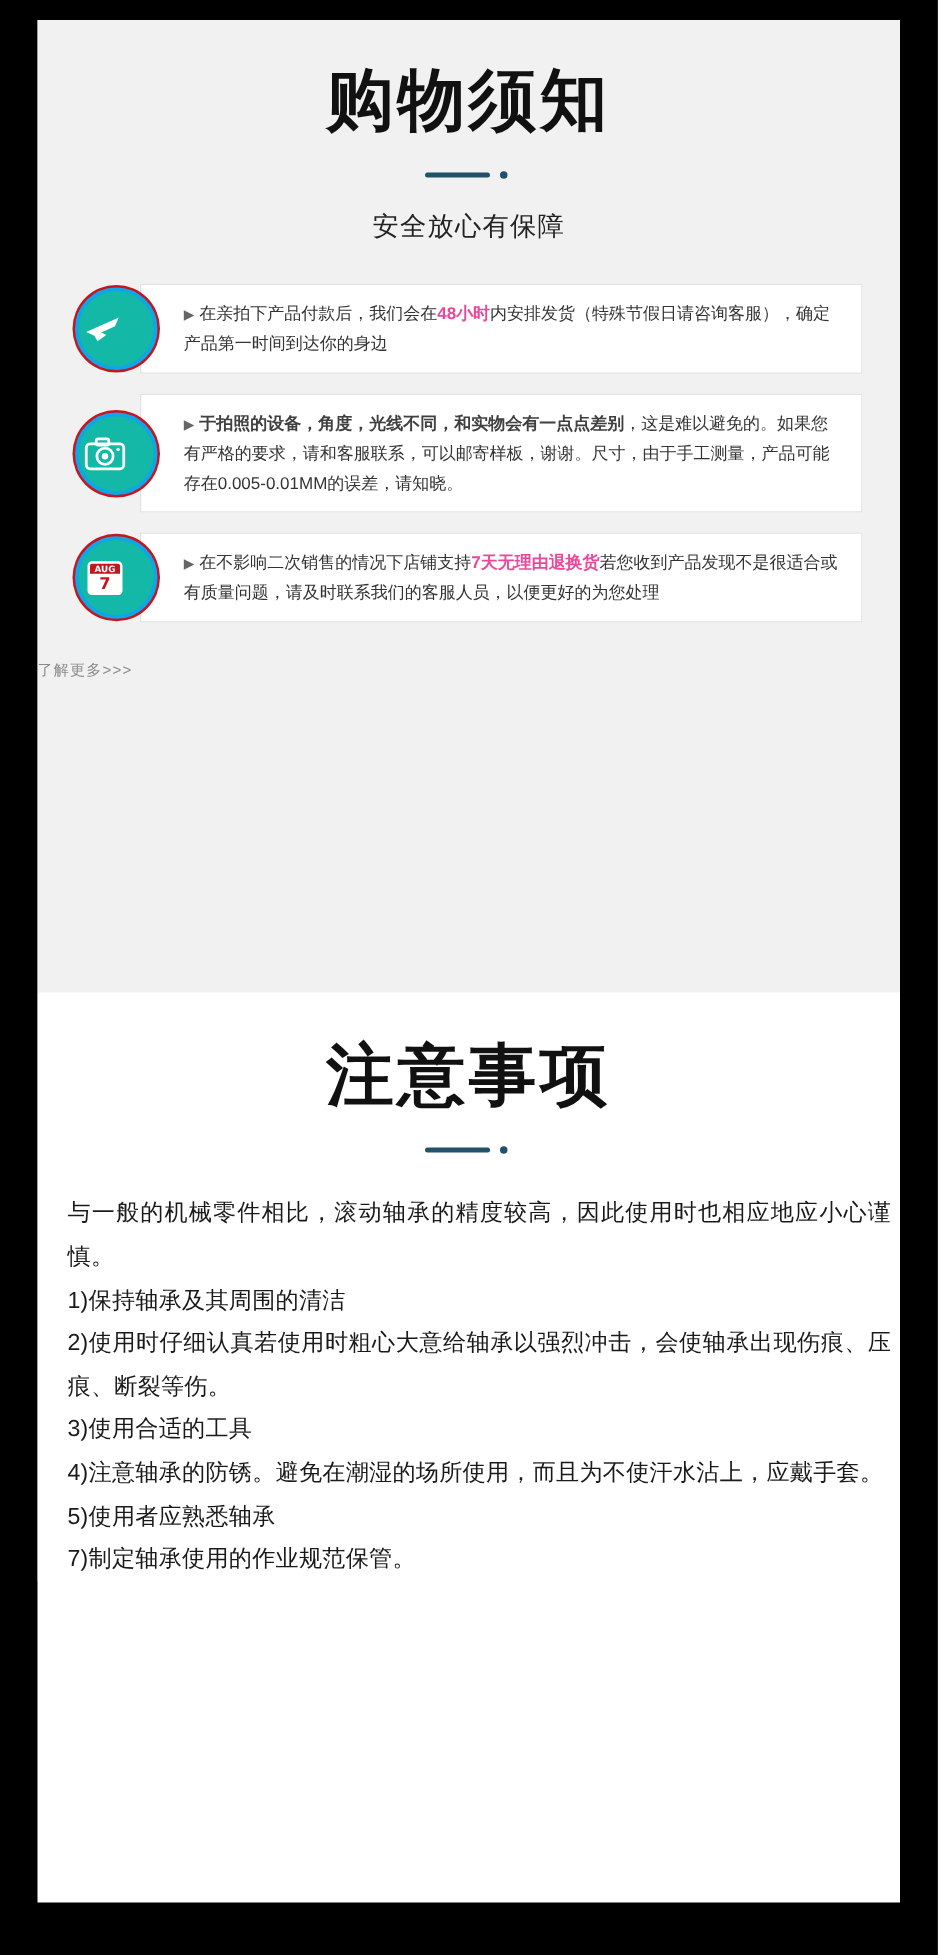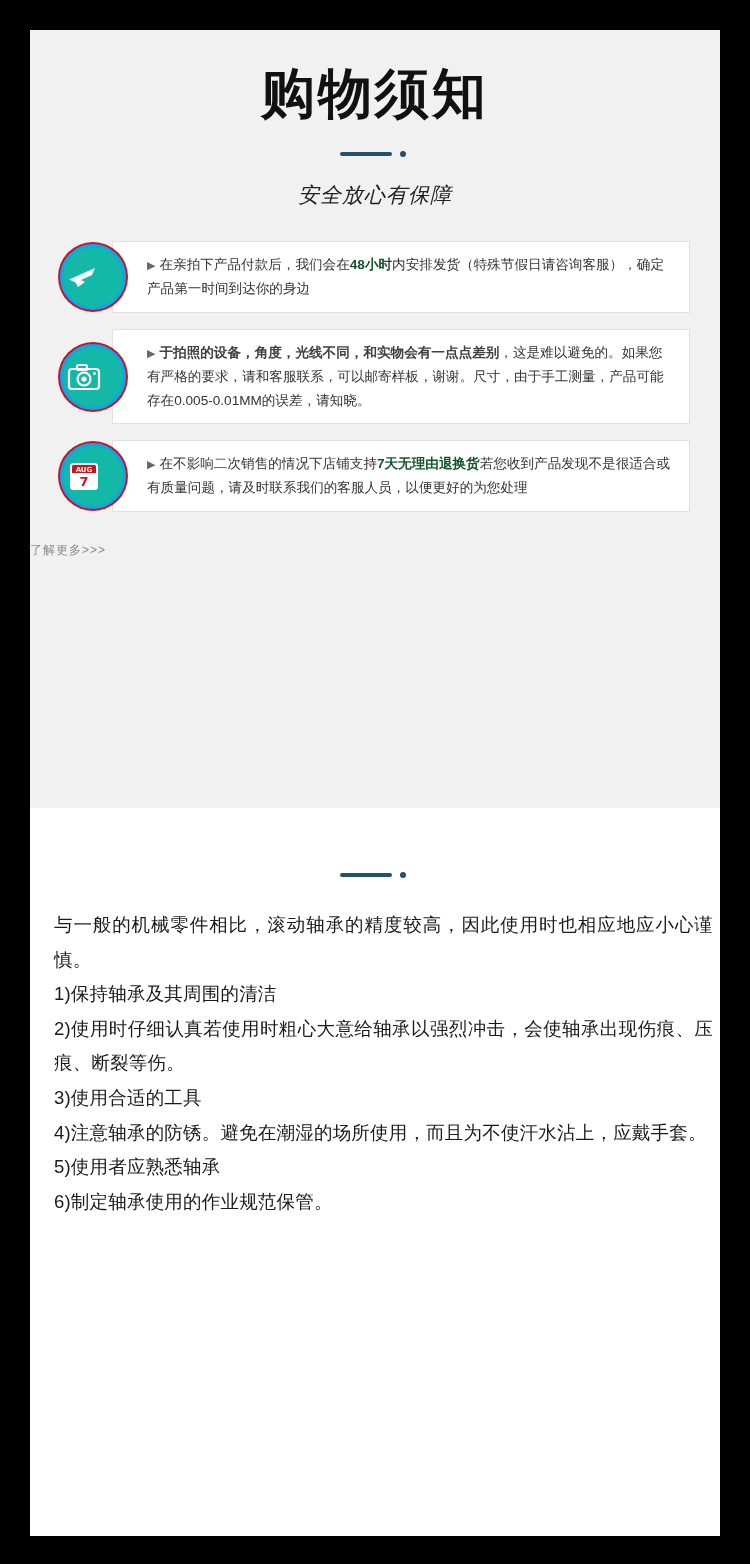--- a/index.html
+++ b/index.html
@@ -12,21 +12,21 @@
     width: 750px;
     height: 1564px;
     font-family: "Liberation Sans", sans-serif;
     overflow: hidden;
   }
   .page {
     position: relative;
     width: 750px;
     height: 1564px;
     background: #000000;
-    padding: 30px 30px 28px 30px;
+    padding: 16px 30px 28px 30px;
   }
   .sheet {
     width: 690px;
     height: 1506px;
     background: #ffffff;
     overflow: hidden;
     position: relative;
   }
 
   
@@ -68,21 +68,20 @@
     height: 6px;
     border-radius: 50%;
     background: #21516b;
   }
   .sub-title {
     text-align: center;
     font-size: 21px;
     color: #222222;
     margin-top: 22px;
     letter-spacing: 1px;
-    font-style: italic;
   }
 
   .rows {
     margin: 32px auto 0 auto;
     width: 630px;
   }
   .row {
     position: relative;
     display: flex;
     align-items: center;
@@ -116,21 +115,21 @@
     font-size: 13.6px;
     line-height: 1.75;
     color: #333333;
   }
   .row-body .txt { display: block; }
   .arrow {
     color: #666666;
     font-size: 11px;
     margin-right: 4px;
   }
-  .hl { color: #14532d; font-weight: bold; }
+  .hl { color: #ec4899; font-weight: bold; }
   .bold-red { color: #404040; font-weight: bold; }
 
   .more {
     text-align: left;
     padding: 14px 22px 0 0;
     font-size: 12px;
     color: #8a8a8a;
     letter-spacing: 1px;
   }
 
@@ -216,31 +215,32 @@
           </div>
         </div>
 
 
       </div>
 
       <div class="more">了解更多&gt;&gt;&gt;</div>
     </div>
 
     <div class="sec-attention">
+      <div class="big-title">注意事项</div>
 
       <div class="divider">
         <span class="bar"></span>
         <span class="dot"></span>
       </div>
 
       <div class="body-text">
         <p>与一般的机械零件相比，滚动轴承的精度较高，因此使用时也相应地应小心谨慎。</p>
         <p>1)保持轴承及其周围的清洁</p>
         <p>2)使用时仔细认真若使用时粗心大意给轴承以强烈冲击，会使轴承出现伤痕、压痕、断裂等伤。</p>
         <p>3)使用合适的工具</p>
         <p>4)注意轴承的防锈。避免在潮湿的场所使用，而且为不使汗水沾上，应戴手套。</p>
         <p>5)使用者应熟悉轴承</p>
-        <p>6)制定轴承使用的作业规范保管。</p>
+        <p>7)制定轴承使用的作业规范保管。</p>
       </div>
     </div>
 
   </div>
 </div>
 
 </body></html>

